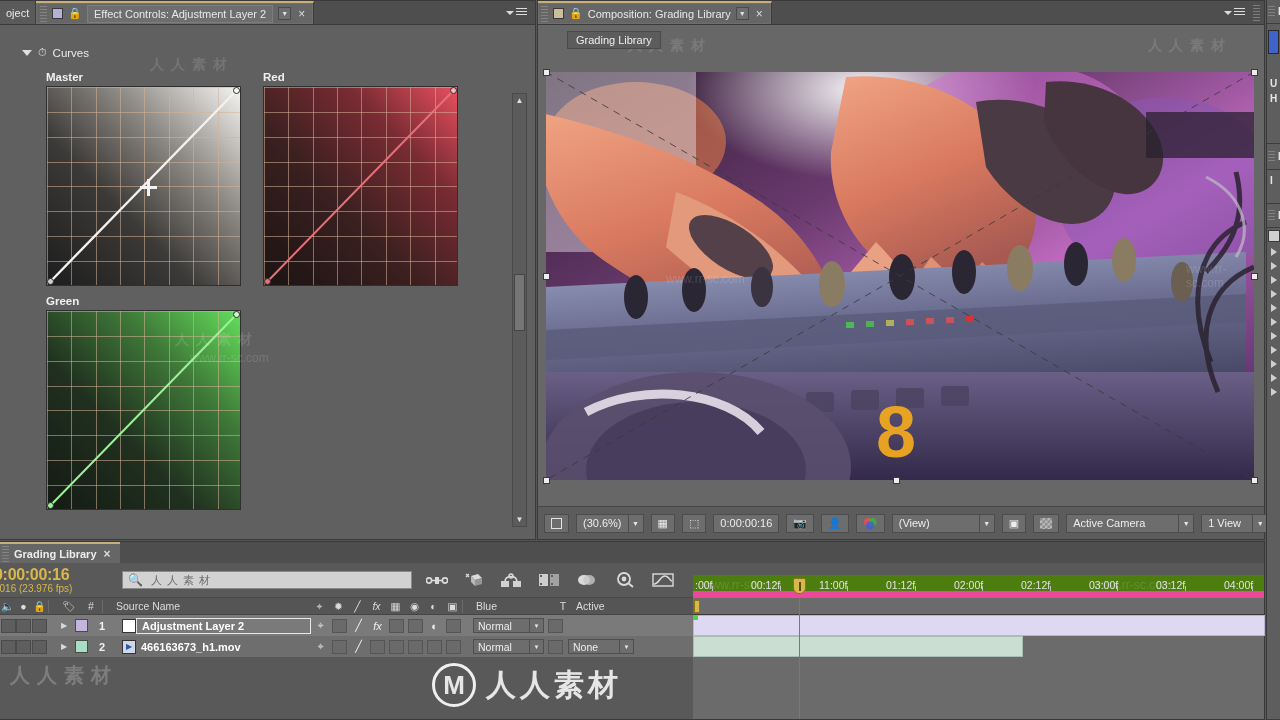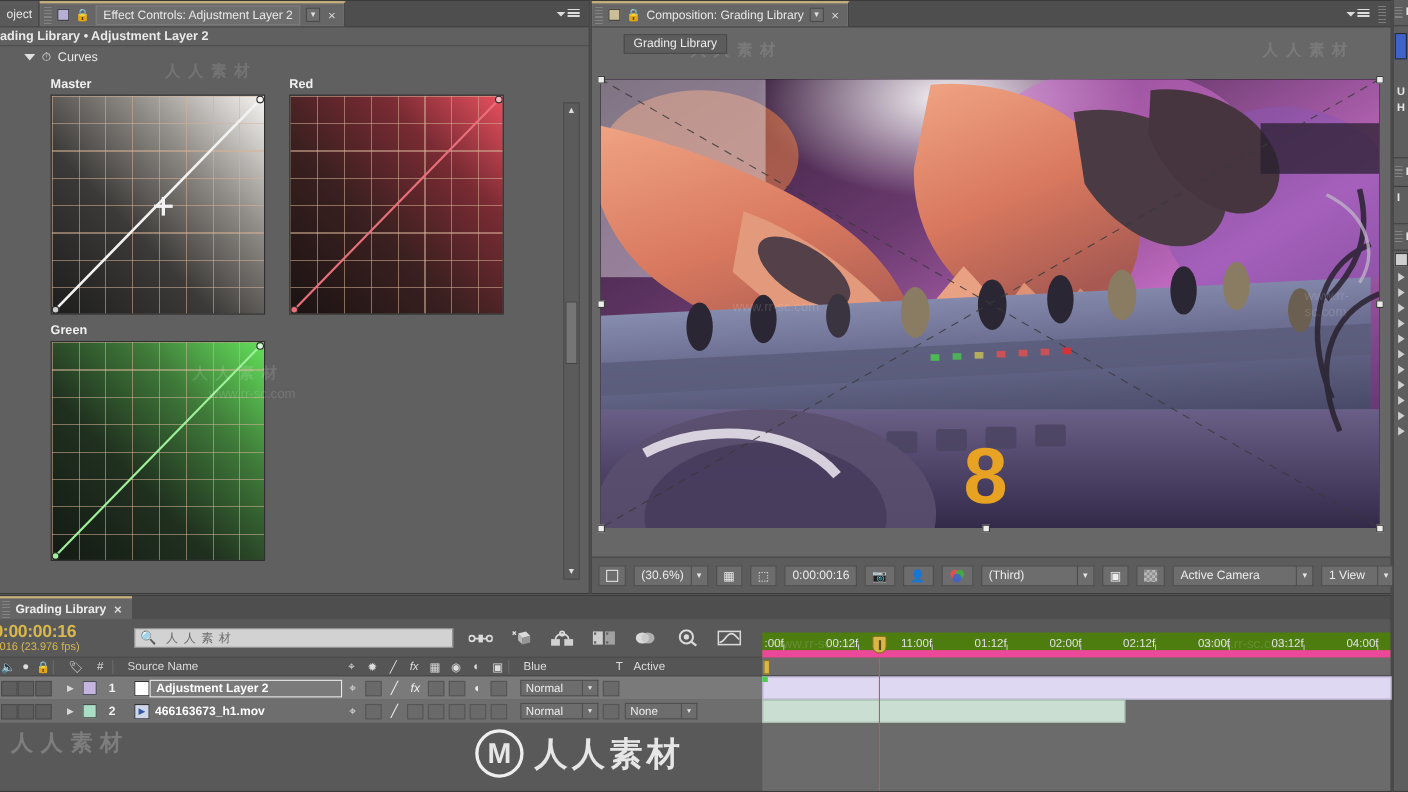--- a/index.html
+++ b/index.html
@@ -199,21 +199,20 @@
       <span class="caret">▼</span>
       <span class="xclose">×</span>
     </div>
     <div style="flex:1;"></div>
     <div class="menu-btn" style="padding:0 8px;">
       <span class="mtri"></span>
       <span class="mlines"></span>
     </div>
   </div>
 
-  <div id="ec-breadcrumb">ading Library • Adjustment Layer 2</div>
 
   <div id="ec-body">
 
     <div id="curves-header">
       <span class="tri-down"></span>
       <span class="stopwatch">⏱</span>
       <span>Curves</span>
     </div>
 
     <div id="curves-area">
@@ -434,21 +433,21 @@
     <div class="tb-btn">📷</div>
     <div class="tb-btn">👤</div>
     <div class="tb-btn">
       <svg width="15" height="13" viewBox="0 0 15 13">
         <circle cx="5" cy="5" r="4" fill="#e05050"></circle>
         <circle cx="9.5" cy="5" r="4" fill="#40b040" opacity="0.85"></circle>
         <circle cx="7" cy="8.5" r="4" fill="#4060d0" opacity="0.85"></circle>
       </svg>
     </div>
     <div class="tb-drop">
-      <span class="tb-field" style="width:88px;">(Third)</span>
+      <span class="tb-field" style="width:88px;">(View)</span>
       <span class="dcar">▼</span>
     </div>
     <div class="tb-btn">▣</div>
     <div class="tb-btn">
       <span style="width:12px;height:11px;display:block;
         background-image:linear-gradient(45deg,#bcbcbc 25%,transparent 25%,transparent 75%,#bcbcbc 75%),
         linear-gradient(45deg,#bcbcbc 25%,#8e8e8e 25%,#8e8e8e 75%,#bcbcbc 75%);
         background-size:5px 5px;background-position:0 0,2.5px 2.5px;"></span>
     </div>
     <div class="tb-drop">

